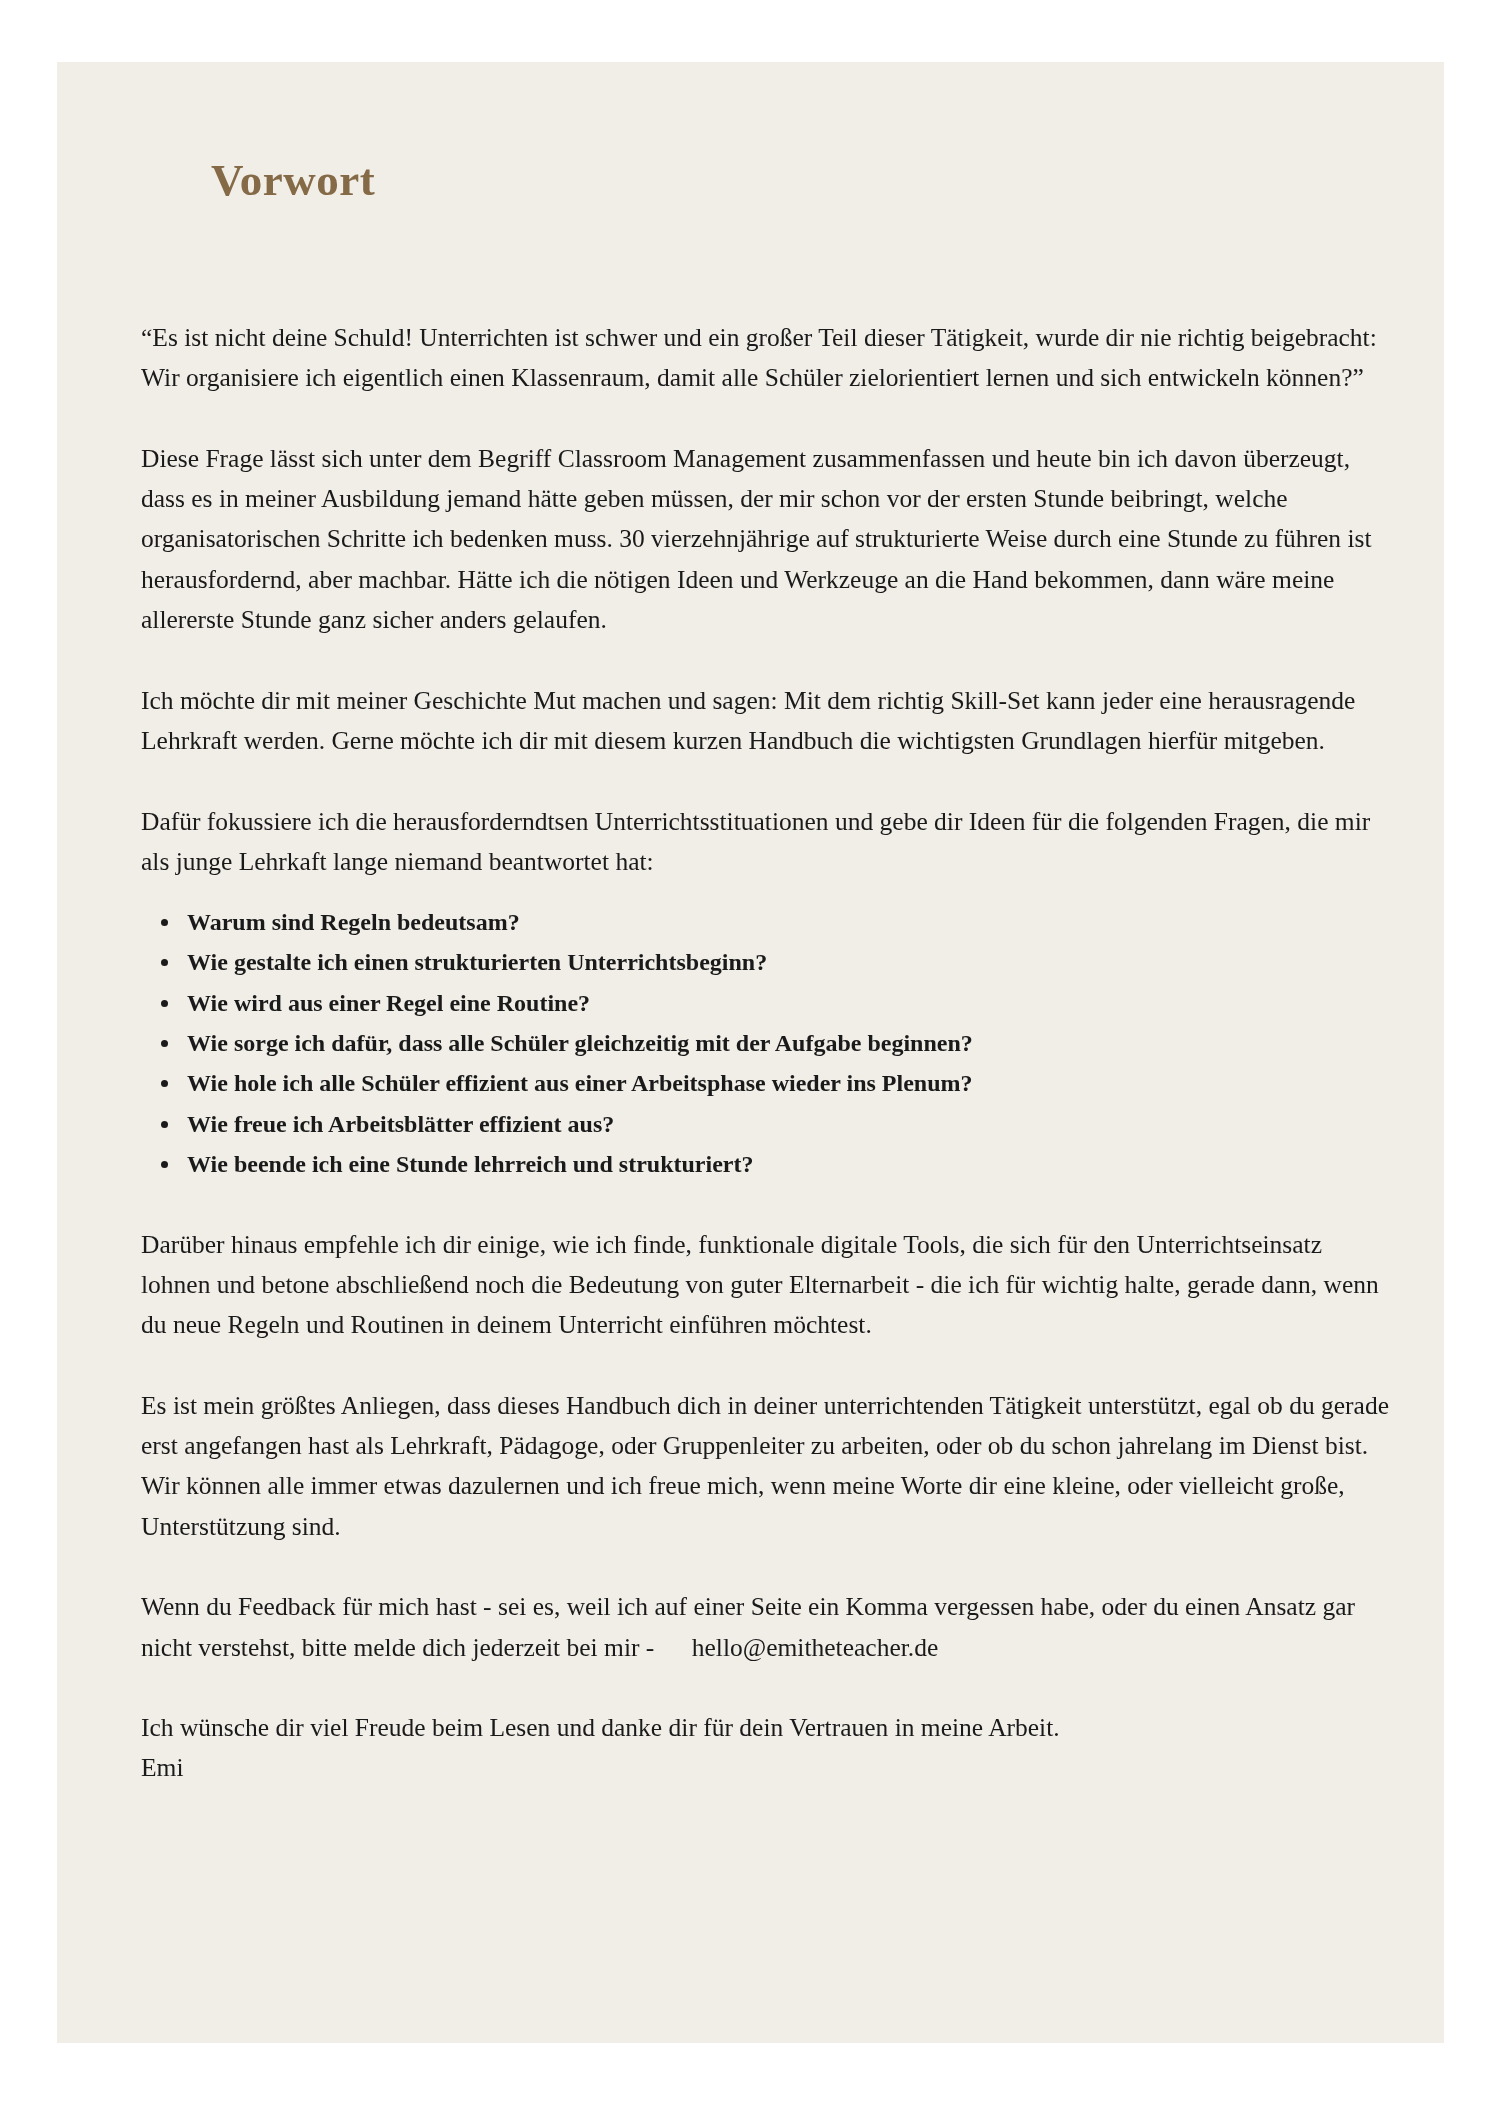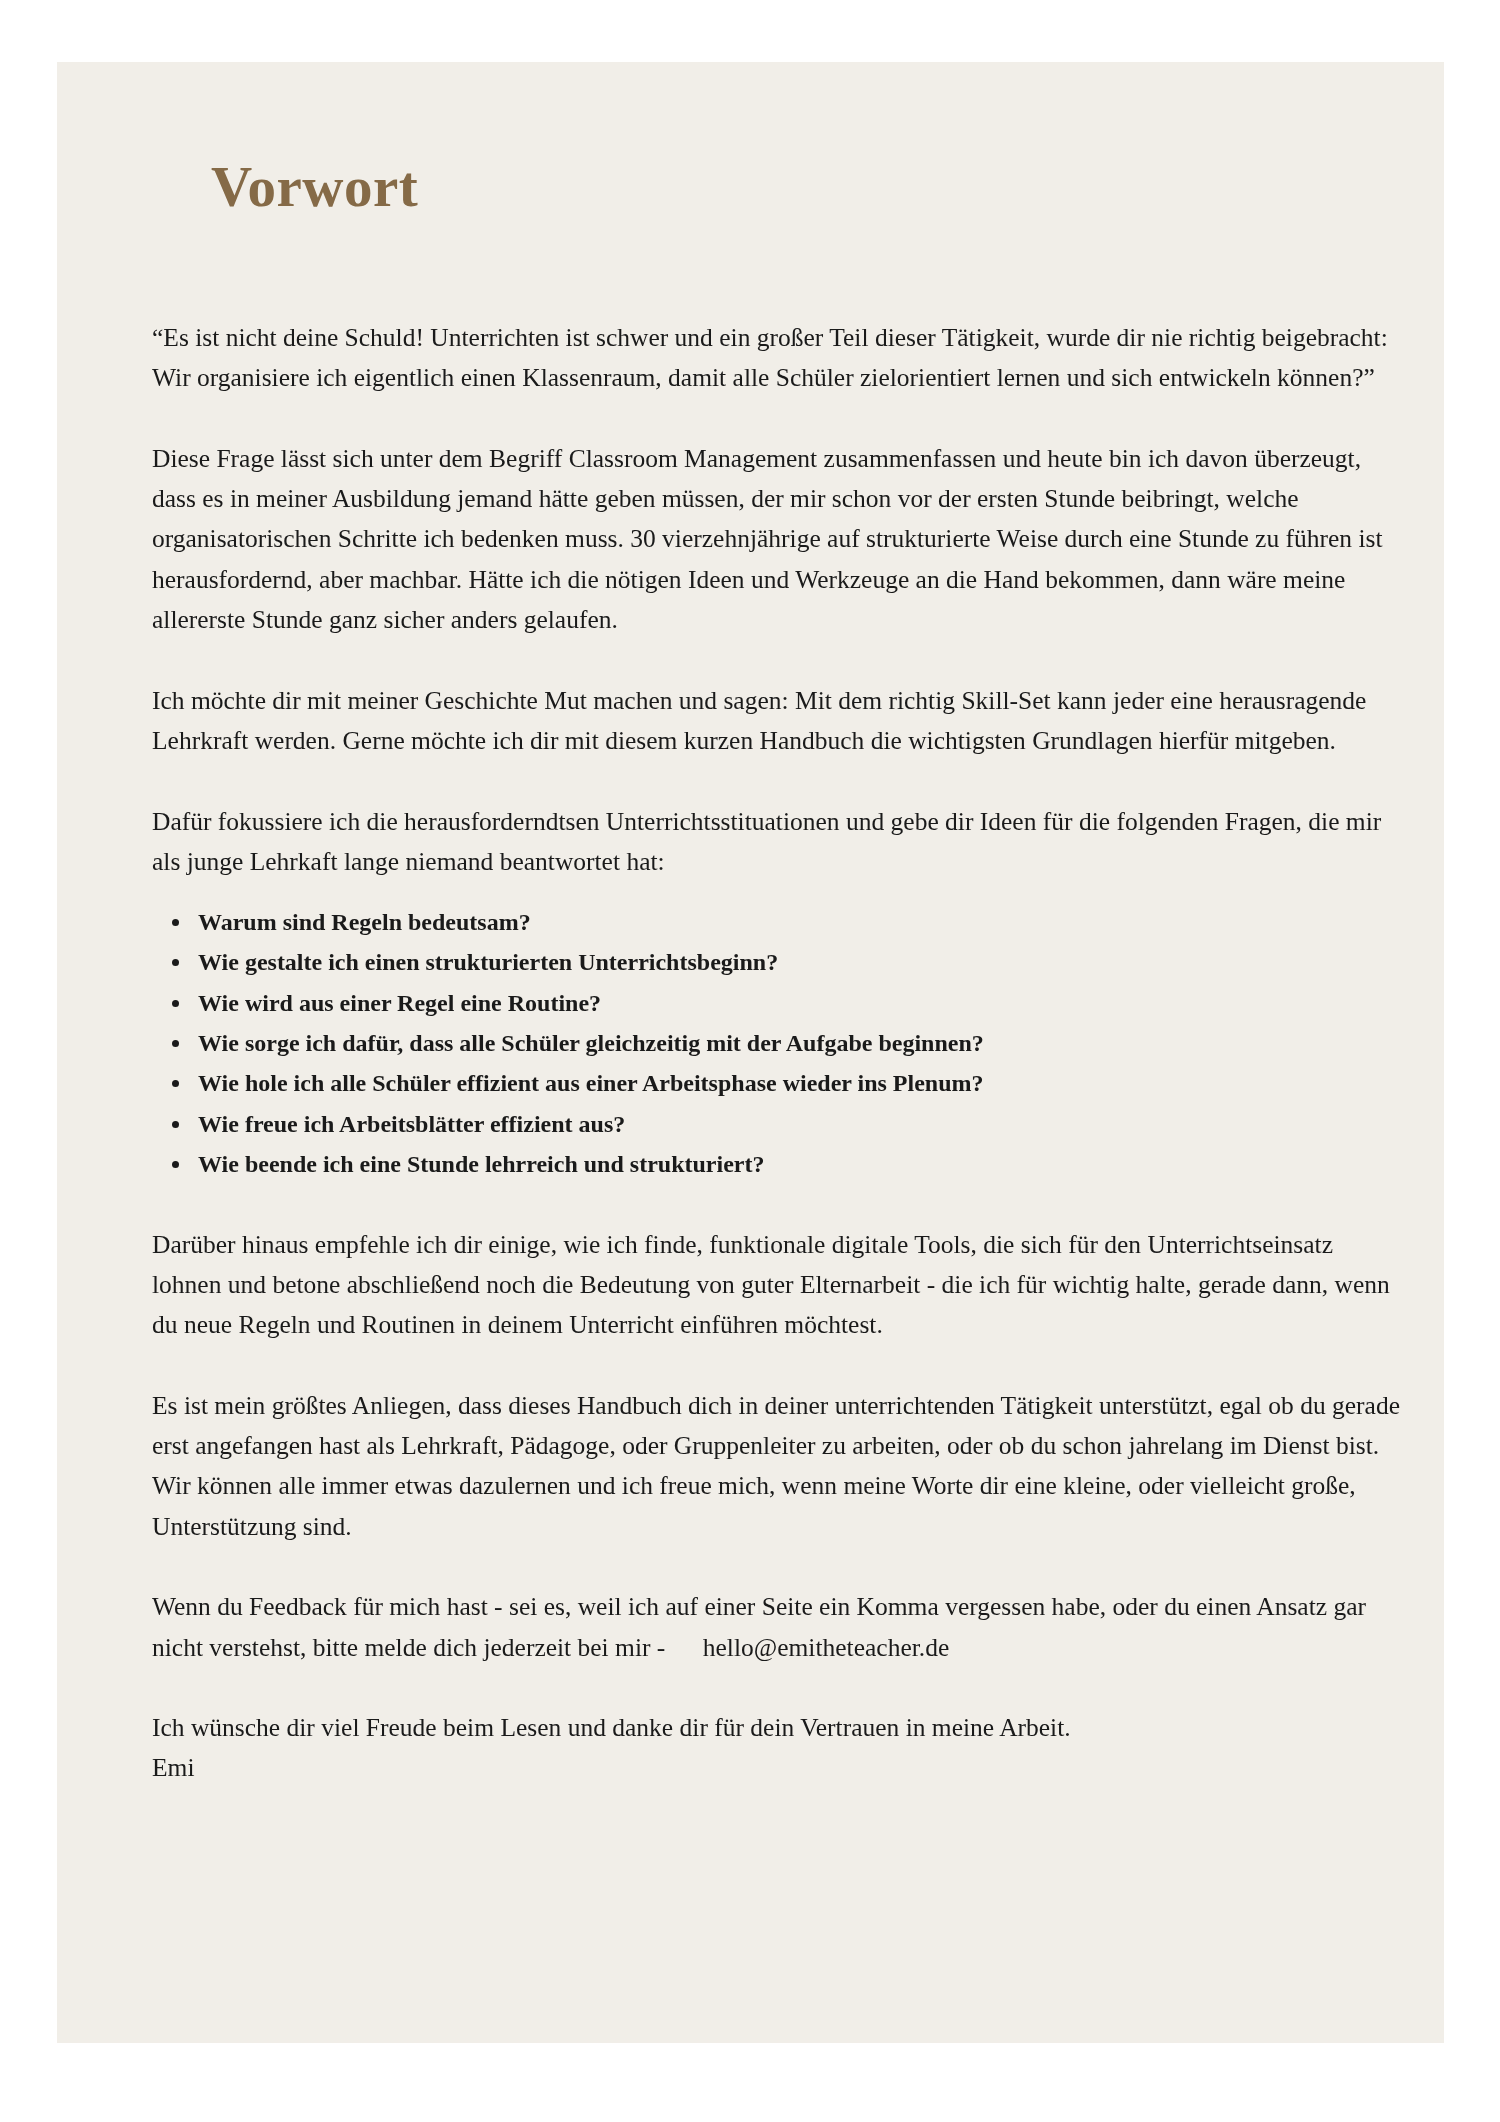--- a/index.html
+++ b/index.html
@@ -21,28 +21,28 @@
       height: 1981px;
       background: #f1eee8;
     }
     .title {
       position: absolute;
       left: 211px;
       top: 158px;
       margin: 0;
       font-family: "Liberation Serif", "DejaVu Serif", serif;
       font-weight: bold;
-      font-size: 57px;
+      font-size: 45px;
       line-height: 1;
       color: #856a47;
       letter-spacing: 0.5px;
     }
     .content {
       position: absolute;
-      left: 152px;
+      left: 141px;
       top: 318px;
       width: 1250px;
       font-family: "Liberation Serif", "DejaVu Serif", serif;
       font-size: 25.5px;
       line-height: 40.3px;
       color: #1a1a1a;
     }
     .content p {
       margin: 0 0 40.3px 0;
     }

